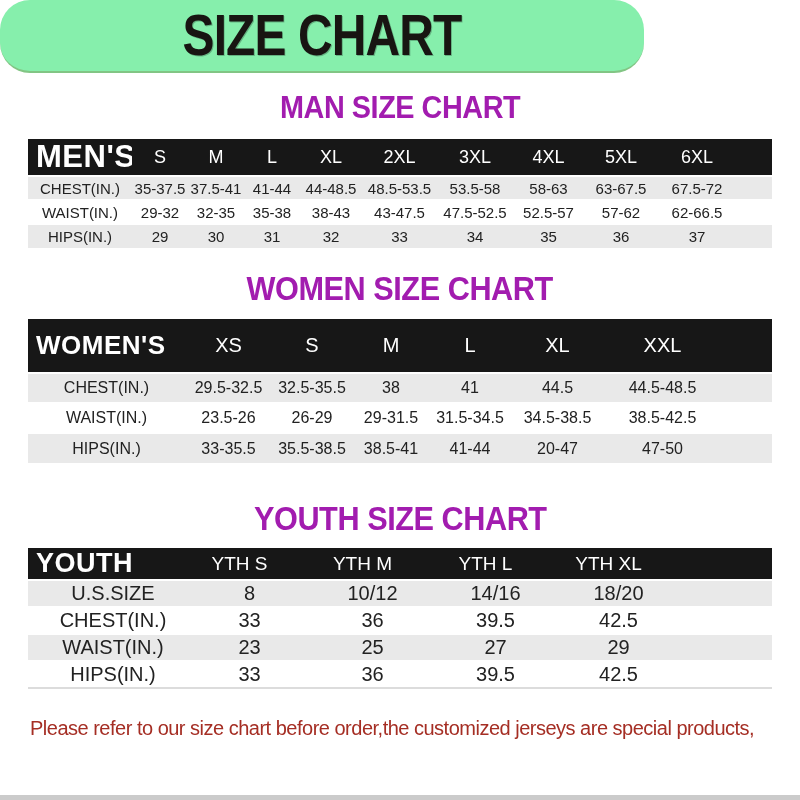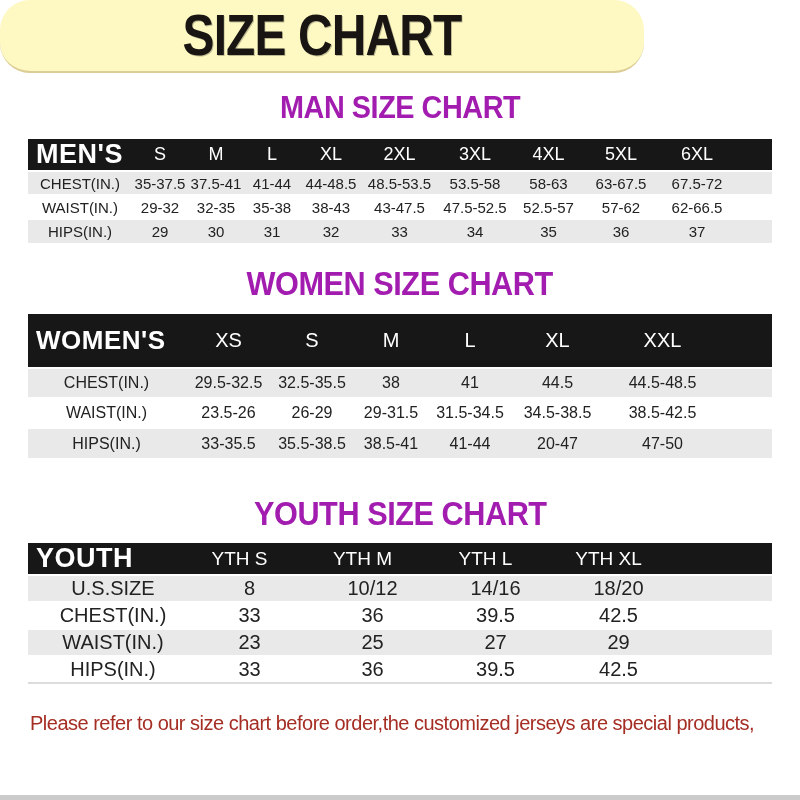--- a/index.html
+++ b/index.html
@@ -8,21 +8,21 @@
     font-family:"Liberation Sans", sans-serif;
     background:#ffffff;
     position:relative;
     overflow:hidden;
     color:#1e1e1e;
   }
 
   
   .banner {
     width:644px; height:73px;
-    background:#fef9c3;
+    background:#86efac;
     display:flex; align-items:center; justify-content:center;
     border-bottom:2px solid rgba(120,70,10,0.25);
     border-radius:30px;
   }
   .banner h1 {
     font-size:57px; font-weight:bold; color:#181512;
     letter-spacing:-1px; line-height:1;
     transform:scaleX(0.84); transform-origin:center;
     text-shadow:1px 1px 0 rgba(0,0,0,0.25);
     white-space:nowrap;
@@ -49,21 +49,21 @@
 
   .size-table th, .size-table td { padding:0; text-align:center; overflow:hidden; white-space:nowrap; }
 
   tr.bar th { background:#171717; color:#ffffff; font-weight:normal; }
   tr.bar th.bar-label {
     text-align:left; padding-left:8px; font-weight:bold; letter-spacing:0.5px;
   }
   .m-men   tr.bar th { height:31px; font-size:18px; }
   .m-women tr.bar th { height:54px; font-size:20px; }
   .m-youth tr.bar th { height:29px; font-size:19px; }
-  .m-men   tr.bar th.bar-label { font-size:27px; }
+  .m-men   tr.bar th.bar-label { font-size:31px; }
   .m-women tr.bar th.bar-label { font-size:26px; }
   .m-youth tr.bar th.bar-label { font-size:27px; }
 
   tbody tr td { border-top:2px solid #ffffff; color:#222222; }
   tbody tr:nth-child(odd)  { background:#e9e9e9; }
   tbody tr:nth-child(even) { background:#ffffff; }
 
   .m-men   tbody tr td { height:24px; font-size:15px; }
   .m-women tbody tr td { height:30px; font-size:16px; }
   .m-youth tbody tr td { height:27px; font-size:20px;padding-left:20px; }

